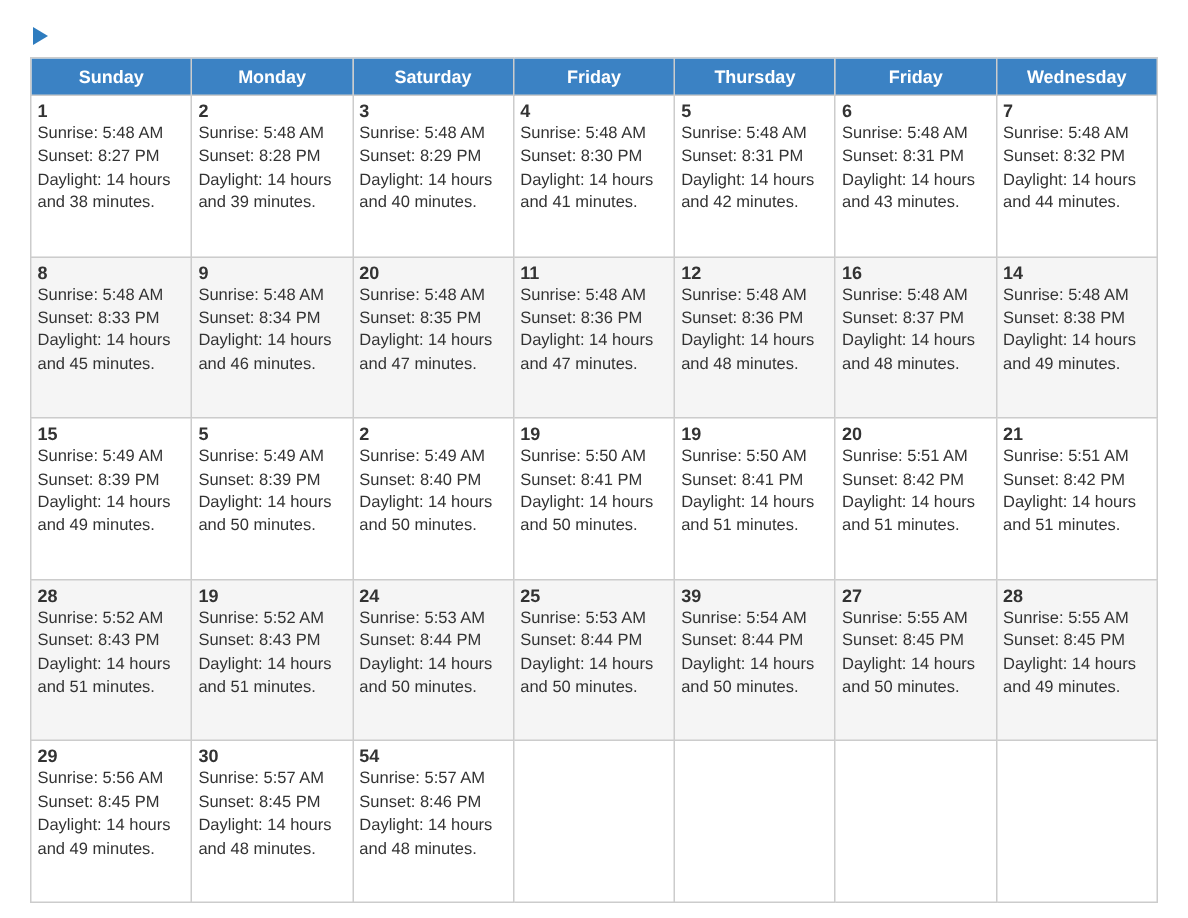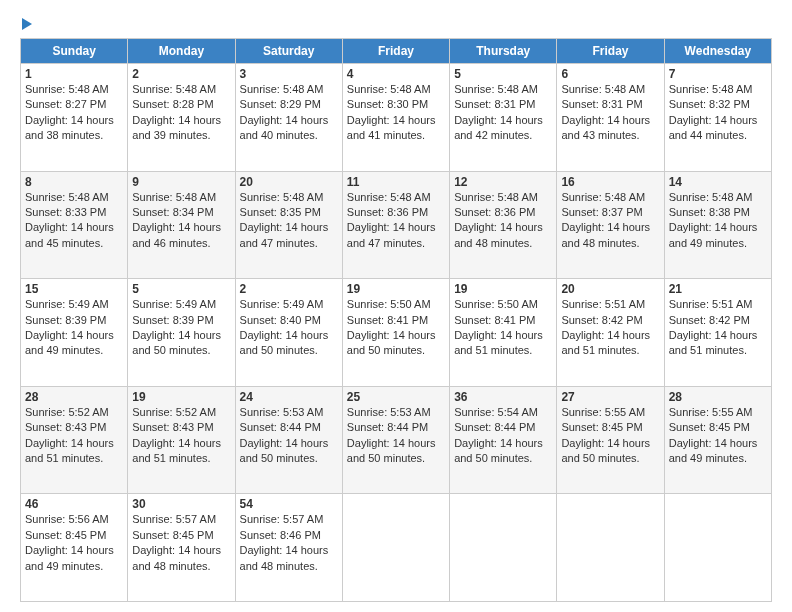--- a/index.html
+++ b/index.html
@@ -239,35 +239,35 @@
       </td>
           <td>
         <span class="day-num">24</span>
         <span class="day-info">Sunrise: 5:53 AM<br>Sunset: 8:44 PM<br>Daylight: 14 hours and 50 minutes.</span>
       </td>
           <td>
         <span class="day-num">25</span>
         <span class="day-info">Sunrise: 5:53 AM<br>Sunset: 8:44 PM<br>Daylight: 14 hours and 50 minutes.</span>
       </td>
           <td>
-        <span class="day-num">36</span>
+        <span class="day-num">39</span>
         <span class="day-info">Sunrise: 5:54 AM<br>Sunset: 8:44 PM<br>Daylight: 14 hours and 50 minutes.</span>
       </td>
           <td>
         <span class="day-num">27</span>
         <span class="day-info">Sunrise: 5:55 AM<br>Sunset: 8:45 PM<br>Daylight: 14 hours and 50 minutes.</span>
       </td>
           <td>
         <span class="day-num">28</span>
         <span class="day-info">Sunrise: 5:55 AM<br>Sunset: 8:45 PM<br>Daylight: 14 hours and 49 minutes.</span>
       </td>
         </tr>
         <tr>
           <td>
-        <span class="day-num">46</span>
+        <span class="day-num">29</span>
         <span class="day-info">Sunrise: 5:56 AM<br>Sunset: 8:45 PM<br>Daylight: 14 hours and 49 minutes.</span>
       </td>
           <td>
         <span class="day-num">30</span>
         <span class="day-info">Sunrise: 5:57 AM<br>Sunset: 8:45 PM<br>Daylight: 14 hours and 48 minutes.</span>
       </td>
           <td>
         <span class="day-num">54</span>
         <span class="day-info">Sunrise: 5:57 AM<br>Sunset: 8:46 PM<br>Daylight: 14 hours and 48 minutes.</span>
       </td>

